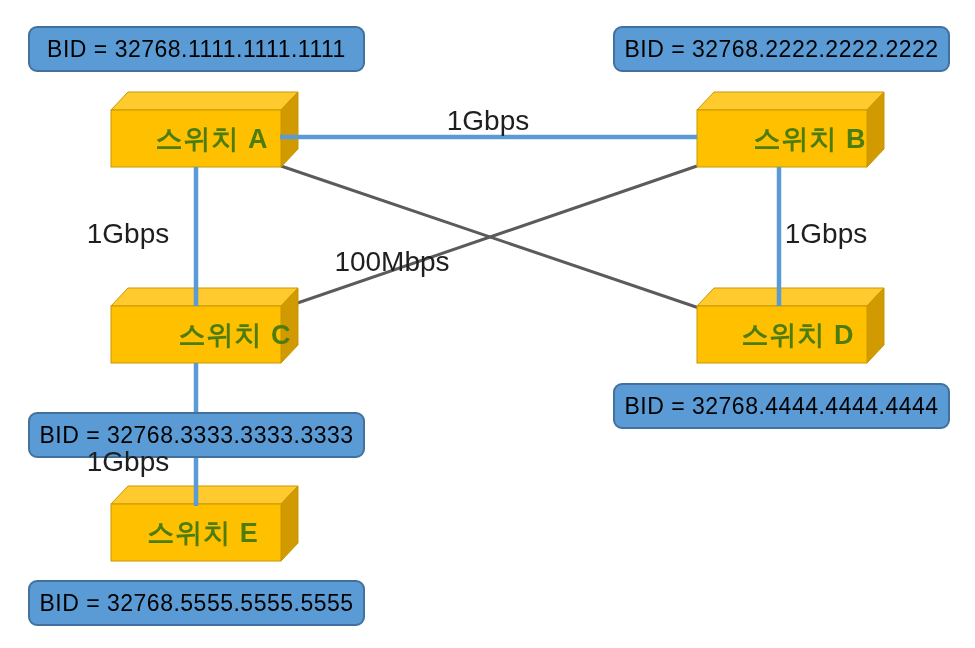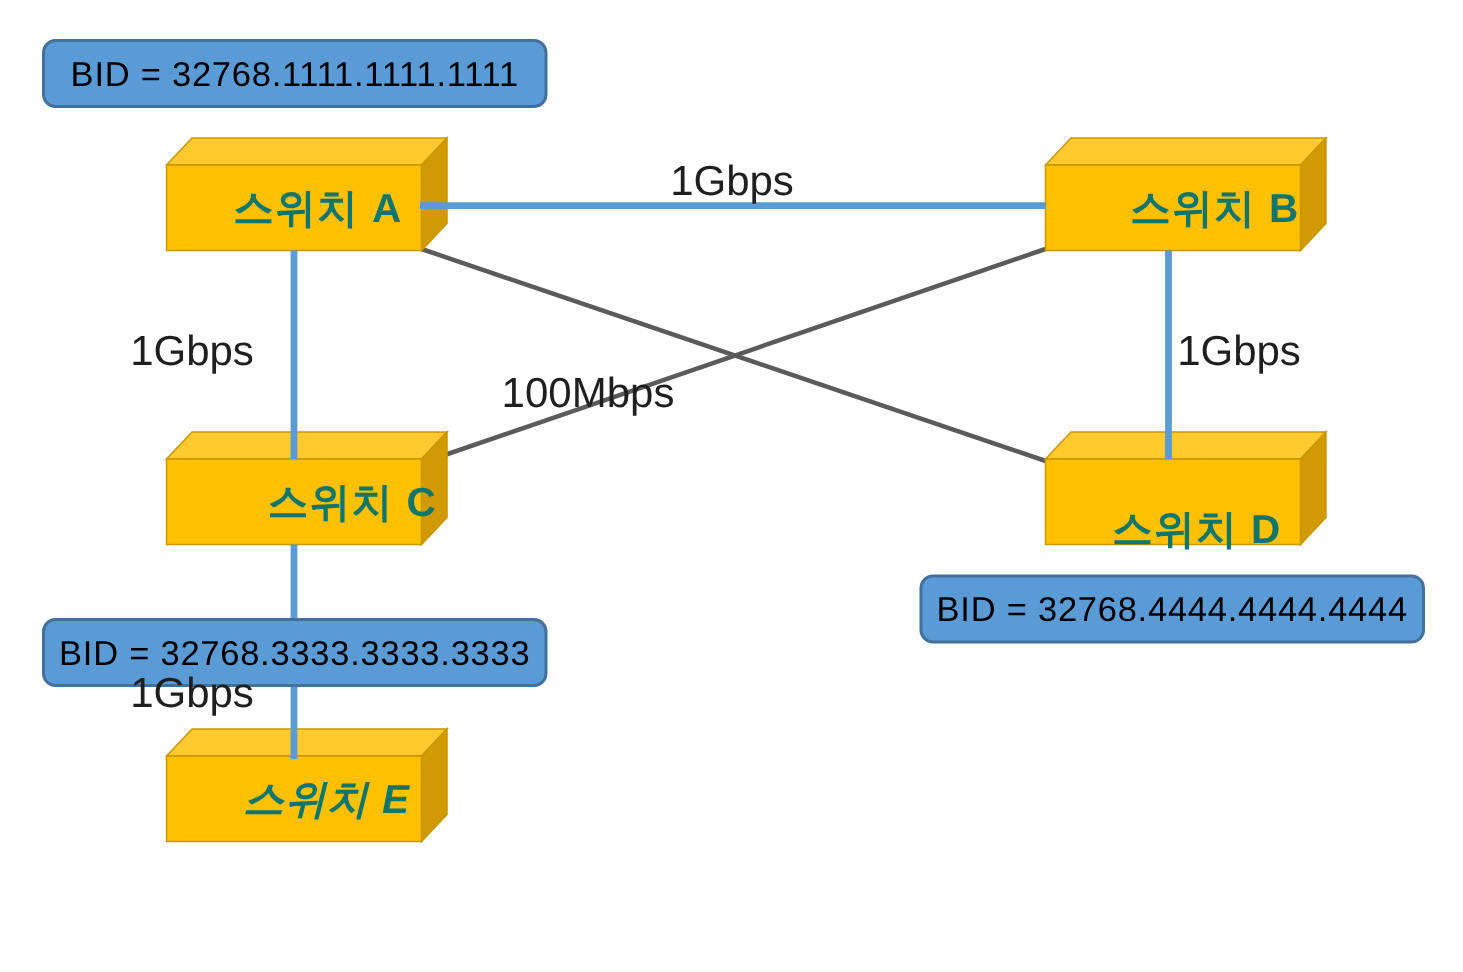--- a/index.html
+++ b/index.html
@@ -15,21 +15,21 @@
   .cube-front{fill:#ffc000;stroke:#c99700;stroke-width:1;}
   .bid-box{
     position:absolute;width:337px;height:46px;box-sizing:border-box;
     background:#5b9bd5;border:2px solid #41719c;border-radius:9px;
     display:flex;align-items:center;justify-content:center;
     font-size:23px;color:#000000;letter-spacing:0.5px;white-space:nowrap;
   }
   .switch-label{
     position:absolute;width:202px;height:57px;
     display:flex;align-items:center;justify-content:center;
-    color:#0f766e;font-weight:bold;font-size:27px;letter-spacing:1px;white-space:nowrap;
+    color:#4d7c0f;font-weight:bold;font-size:27px;letter-spacing:1px;white-space:nowrap;
   }
   .link-label{
     position:absolute;width:160px;text-align:center;
     font-size:28px;color:#1f1f1f;white-space:nowrap;
   }
 </style>
 </head>
 <body>
 
 <div class="canvas">
@@ -67,32 +67,38 @@
 
     <line class="link-blue" x1="280" y1="137" x2="697" y2="137"></line>
     <line class="link-blue" x1="196" y1="167" x2="196" y2="306"></line>
     <line class="link-blue" x1="779" y1="167" x2="779" y2="306"></line>
     <line class="link-blue" x1="196" y1="363" x2="196" y2="506"></line>
   </svg>
 
   <div class="bid-box" style="left:28px;top:26px;">
     <span>BID = 32768.1111.1111.1111</span>
   </div>
+  <div class="bid-box" style="left:613px;top:26px;">
+    <span>BID = 32768.2222.2222.2222</span>
+  </div>
   <div class="bid-box" style="left:28px;top:382px;margin-top:30px;">
     <span>BID = 32768.3333.3333.3333</span>
   </div>
   <div class="bid-box" style="left:613px;top:383px;justify-content:center;">
     <span>BID = 32768.4444.4444.4444</span>
   </div>
+  <div class="bid-box" style="left:28px;top:580px;">
+    <span>BID = 32768.5555.5555.5555</span>
+  </div>
 
   <div class="switch-label" style="left:111px;top:110px;">스위치 A</div>
   <div class="switch-label" style="left:697px;top:110px;padding-left:12px;">스위치 B</div>
   <div class="switch-label" style="left:111px;top:306px;padding-left:23px;">스위치 C</div>
-  <div class="switch-label" style="left:697px;top:324px;">스위치 D</div>
-  <div class="switch-label" style="left:117px;top:504px;font-style:italic;">스위치 E</div>
+  <div class="switch-label" style="left:697px;top:306px;">스위치 D</div>
+  <div class="switch-label" style="left:102px;top:504px;">스위치 E</div>
 
   <div class="link-label" style="left:408px;top:105px;">1Gbps</div>
   <div class="link-label" style="left:68px;top:218px;width:120px;">1Gbps</div>
   <div class="link-label" style="left:766px;top:218px;width:120px;">1Gbps</div>
   <div class="link-label" style="left:332px;top:226px;width:120px;margin-top:20px;">100Mbps</div>
   <div class="link-label" style="left:68px;top:446px;width:120px;">1Gbps</div>
 
 </div>
 
 </body></html>

